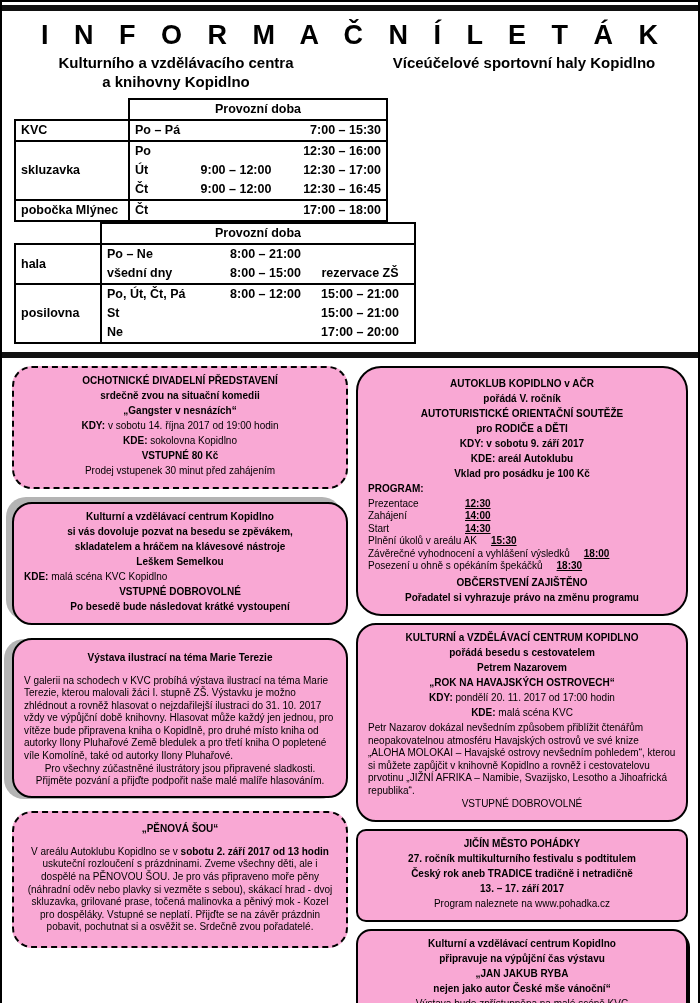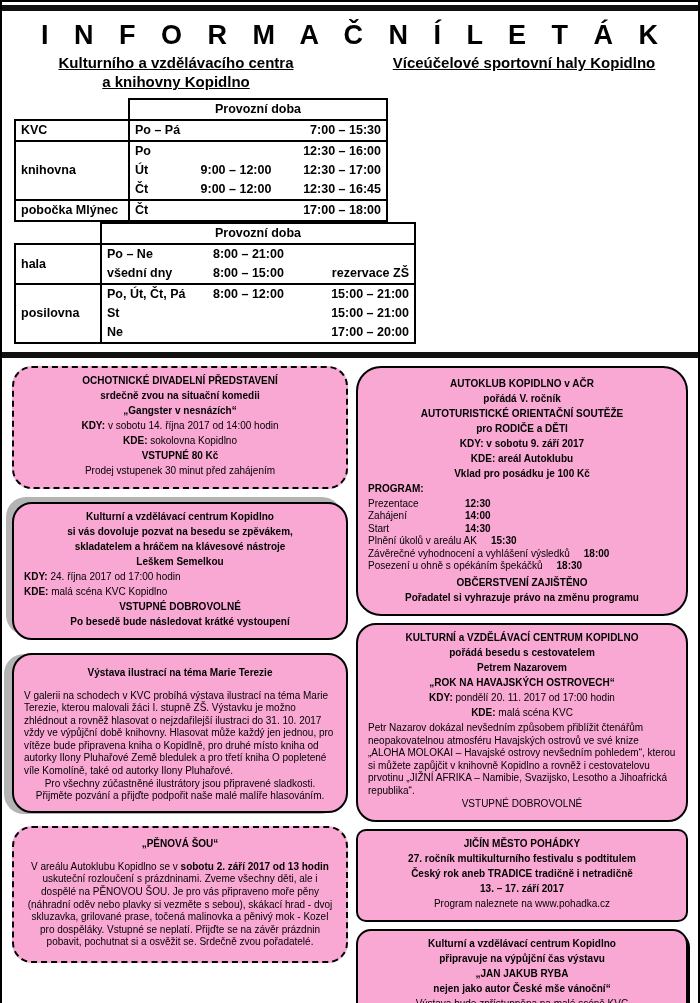--- a/index.html
+++ b/index.html
@@ -12,29 +12,29 @@
     font-family:"Liberation Sans", sans-serif;
     overflow:hidden;
   }
   .topbar{height:6px;background:#111;margin-top:3px;}
   .title{
     text-align:center;font-weight:bold;
     font-size:27px;letter-spacing:9px;
     margin:9px 0 3px 8px;
   }
   .subtitles{display:flex;margin:2px 0 6px 0;}
-  .subtitle{width:50%;text-align:center;font-weight:bold;font-size:15px;line-height:1.25;text-decoration:underline;}
+  .subtitle{width:50%;text-align:center;font-weight:bold;font-size:15px;line-height:1.25;}
   .tables{display:flex;justify-content:space-between;padding:0 12px;align-items:flex-start;margin-bottom:8px;flex-direction:column;}
   table{border-collapse:collapse;font-size:12.5px;font-weight:bold;table-layout:fixed;}
   td{padding:1px 5px;height:17px;overflow:hidden;white-space:nowrap;}
   .hcell{border:2px solid #000;text-align:center;}
   .bt{border-top:2px solid #000}.bb{border-bottom:2px solid #000}
   .bl{border-left:2px solid #000}.br{border-right:2px solid #000}
   .t-left .lbl{width:102px}.t-left .day{width:50px}.t-left .am{width:82px;text-align:center}.t-left .pm{width:94px;text-align:right}
-  .t-right .lbl{width:74px}.t-right .day{width:96px}.t-right .am{width:88px;text-align:left}.t-right .pm{width:98px;text-align:right}
+  .t-right .lbl{width:74px}.t-right .day{width:96px}.t-right .am{width:88px;text-align:right}.t-right .pm{width:98px;text-align:center}
   .sep{height:6px;background:#111;margin:4px 0 8px 0;}
   .cols{display:flex;gap:8px;padding:0 10px;}
   .col-l{width:336px;flex:none;display:flex;flex-direction:column;}
   .col-r{flex:1;display:flex;flex-direction:column;min-width:0;}
   .box{
     border:2px solid #000;background:#f9a8d4;
     padding:7px 10px;font-size:10px;line-height:1.26;
     position:relative;
   }
   .col-l .box{margin-bottom:13px;}
@@ -44,21 +44,21 @@
   .sh-tl{box-shadow:-6px -5px 0 0 #b4b4b4;}
   .sh-l{box-shadow:-8px 1px 0 0 #b4b4b4;}
   .sh-br{box-shadow:2px 3px 0 0 #000;}
   .c{text-align:center;}
   .b{font-weight:bold;}
   .line{min-height:15px;}
   .para{text-align:left;}
   .prow{display:flex;align-items:baseline;}
   .prow .plabel{white-space:nowrap;}
   .prow .w{width:97px;flex:none;}
-  .prow .ptime{font-weight:bold;margin-left:14px;text-align:right;}
+  .prow .ptime{font-weight:bold;text-decoration:underline;margin-left:14px;text-align:right;}
   .prow .t0{margin-left:0;}
   .gap4{height:4px;}
 </style>
 </head>
 <body>
 
 <div class="page">
 
   <div class="topbar"></div>
 
@@ -80,21 +80,21 @@
         <td class="lbl"></td>
         <td class="hcell" colspan="3">Provozní doba</td>
       </tr>
       <tr>
         <td class="lbl bl br bt bb">KVC</td>
         <td class="day bt">Po – Pá</td>
         <td class="am bt"></td>
         <td class="pm bt br">7:00 – 15:30</td>
       </tr>
       <tr>
-        <td class="lbl bl br bt bb" rowspan="3">knihovna</td>
+        <td class="lbl bl br bt bb" rowspan="3">skluzavka</td>
         <td class="day bt">Po</td>
         <td class="am bt"></td>
         <td class="pm bt br">12:30 – 16:00</td>
       </tr>
       <tr>
         <td class="day">Út</td>
         <td class="am">9:00 – 12:00</td>
         <td class="pm br">12:30 – 17:00</td>
       </tr>
       <tr>
@@ -151,32 +151,31 @@
   <div class="sep"></div>
 
   <div class="cols">
 
     <div class="col-l">
 
       <div class="box dash c">
         <div class="line b">OCHOTNICKÉ DIVADELNÍ PŘEDSTAVENÍ</div>
         <div class="line b">srdečně zvou na situační komedii</div>
         <div class="line b">„Gangster v nesnázích“</div>
-        <div class="line"><span class="b">KDY:</span><span> v sobotu 14. října 2017 od 14:00 hodin</span></div>
+        <div class="line"><span class="b">KDY:</span><span> v sobotu 14. října 2017 od 19:00 hodin</span></div>
         <div class="line"><span class="b">KDE:</span><span> sokolovna Kopidlno</span></div>
         <div class="line b">VSTUPNÉ 80 Kč</div>
         <div class="line">Prodej vstupenek 30 minut před zahájením</div>
       </div>
 
       <div class="box r20 sh-tl">
         <div class="line b c">Kulturní a vzdělávací centrum Kopidlno</div>
         <div class="line b c">si vás dovoluje pozvat na besedu se zpěvákem,</div>
         <div class="line b c">skladatelem a hráčem na klávesové nástroje</div>
         <div class="line b c">Leškem Semelkou</div>
-        <div class="line"><span class="b">KDY:</span><span> 24. října 2017 od 17:00 hodin</span></div>
         <div class="line"><span class="b">KDE:</span><span> malá scéna KVC Kopidlno</span></div>
         <div class="line b c">VSTUPNÉ DOBROVOLNÉ</div>
         <div class="line b c">Po besedě bude následovat krátké vystoupení</div>
       </div>
 
       <div class="box r20 sh-l" style="padding-top:12px;">
         <div class="line b c" style="margin-bottom:8px;">Výstava ilustrací na téma Marie Terezie</div>
         <div class="para">V galerii na schodech v KVC probíhá výstava ilustrací na téma Marie Terezie, kterou malovali žáci I. stupně ZŠ. Výstavku je možno zhlédnout a rovněž hlasovat o nejzdařilejší ilustraci do 31. 10. 2017 vždy ve výpůjční době knihovny. Hlasovat může každý jen jednou, pro vítěze bude připravena kniha o Kopidlně, pro druhé místo kniha od autorky Ilony Pluhařové Země bledulek  a pro třetí kniha O popletené víle Komolíně, také od autorky Ilony Pluhařové.</div>
         <div class="c">Pro všechny zúčastněné ilustrátory jsou připravené sladkosti.</div>
         <div class="c" style="margin-bottom:1px;">Přijměte pozvání a přijďte podpořit naše malé malíře hlasováním.</div>

